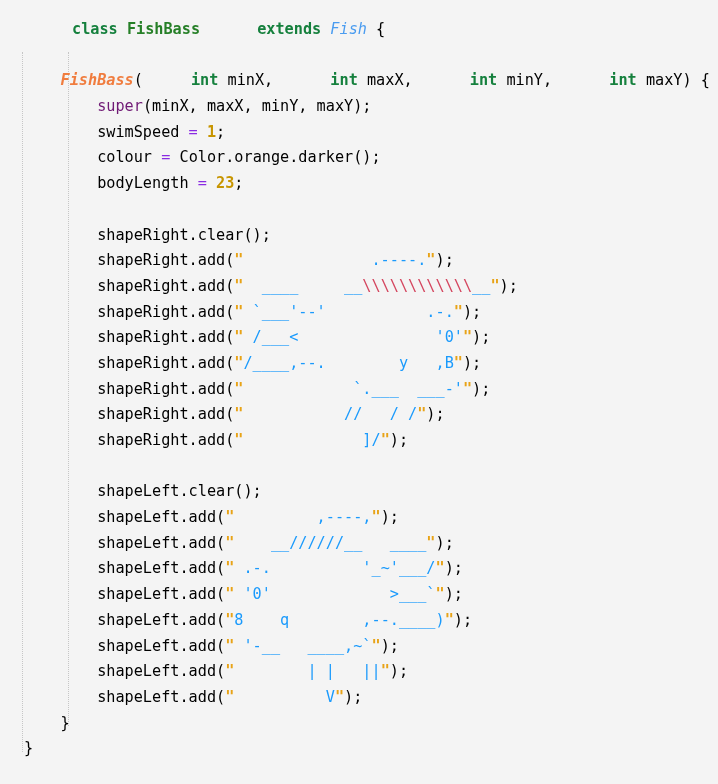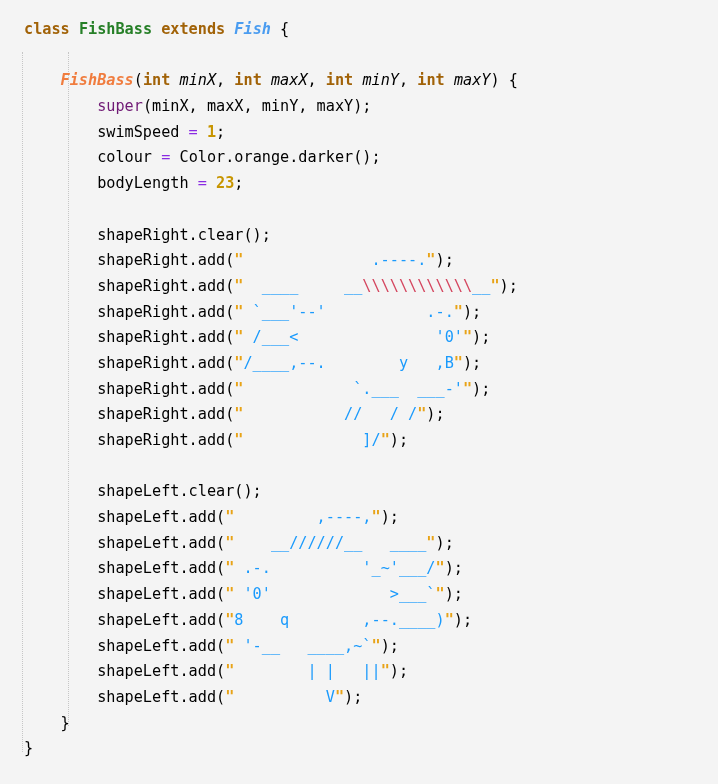--- a/index.html
+++ b/index.html
@@ -44,25 +44,25 @@
     color: #000000;
     letter-spacing: 0px;
     z-index: 2;
   }
   .ln {
     display: block;
     height: 25.7px;
     padding-left: 24px;
   }
   
-  .kw      { color: #a16207; font-weight: bold; }        
+  .kw      { color: #15803d; font-weight: bold; margin-left: 48px; }        
   .cname   { color: #267f27; font-weight: bold; }        
-  .type    { color: #4a9cf0; font-style: italic; font-weight: bold; } 
+  .type    { color: #4a9cf0; font-style: italic; font-weight: normal; } 
   .ctor    { color: #f07c3e; font-style: italic; font-weight: bold; } 
-  .param   { color: #000000; font-style: italic; }       
+  .param   { color: #000000; }       
   .meth    { color: #701a75; }                           
   .op      { color: #8a2be2; }                           
   .num     { color: #c79500; font-weight: bold; }        
   .str     { color: #1a9afc; }                           
   .quote   { color: #e8a317; font-weight: bold; }        
   .esc     { color: #d4455e; }                           
   .plain   { color: #000000; }
 </style>
 </head>
 <body>

